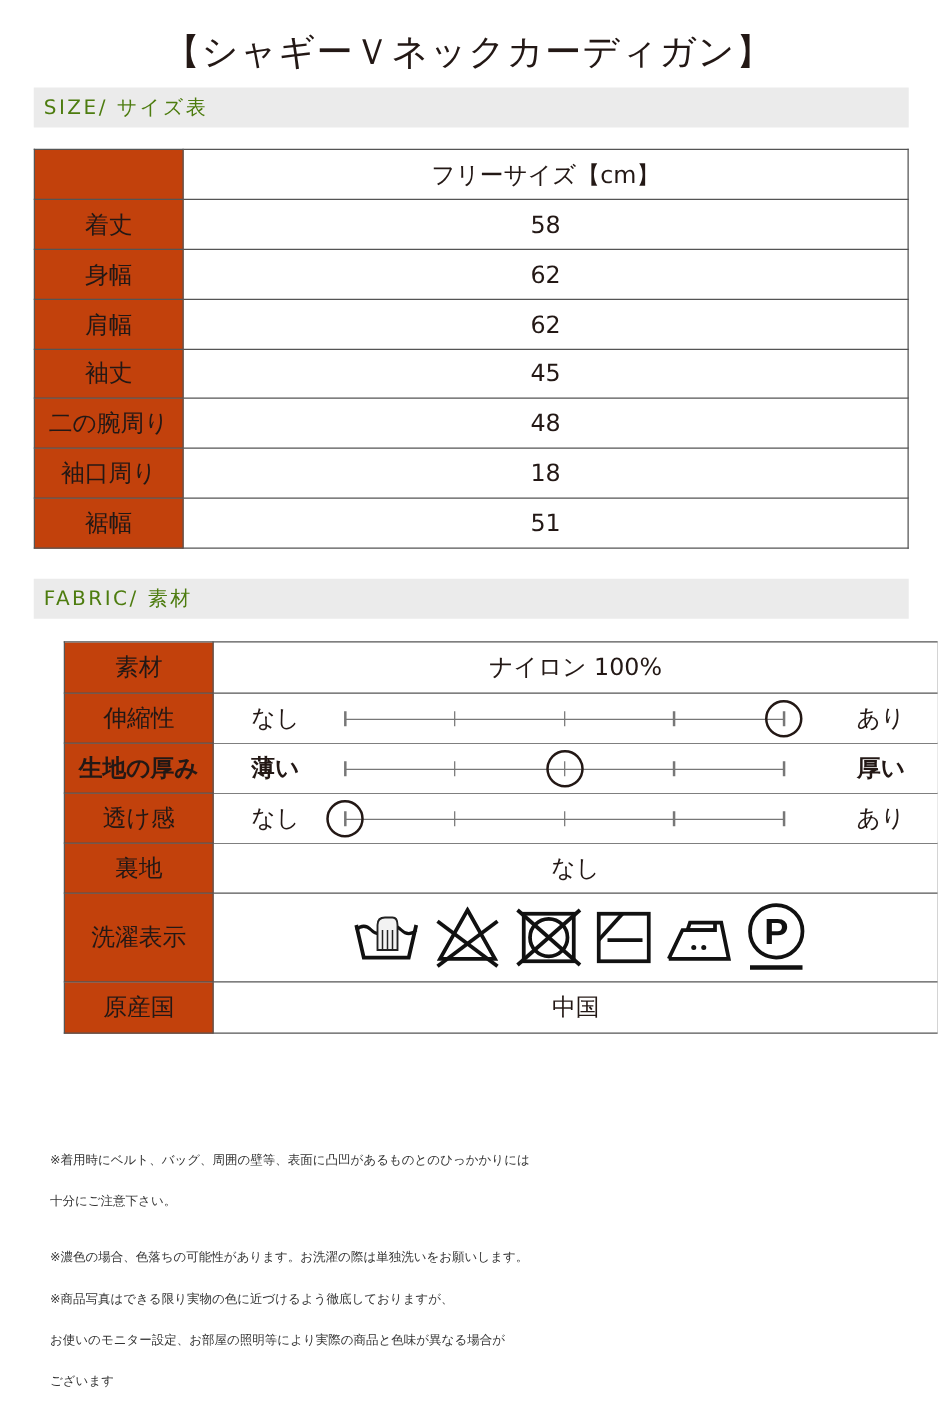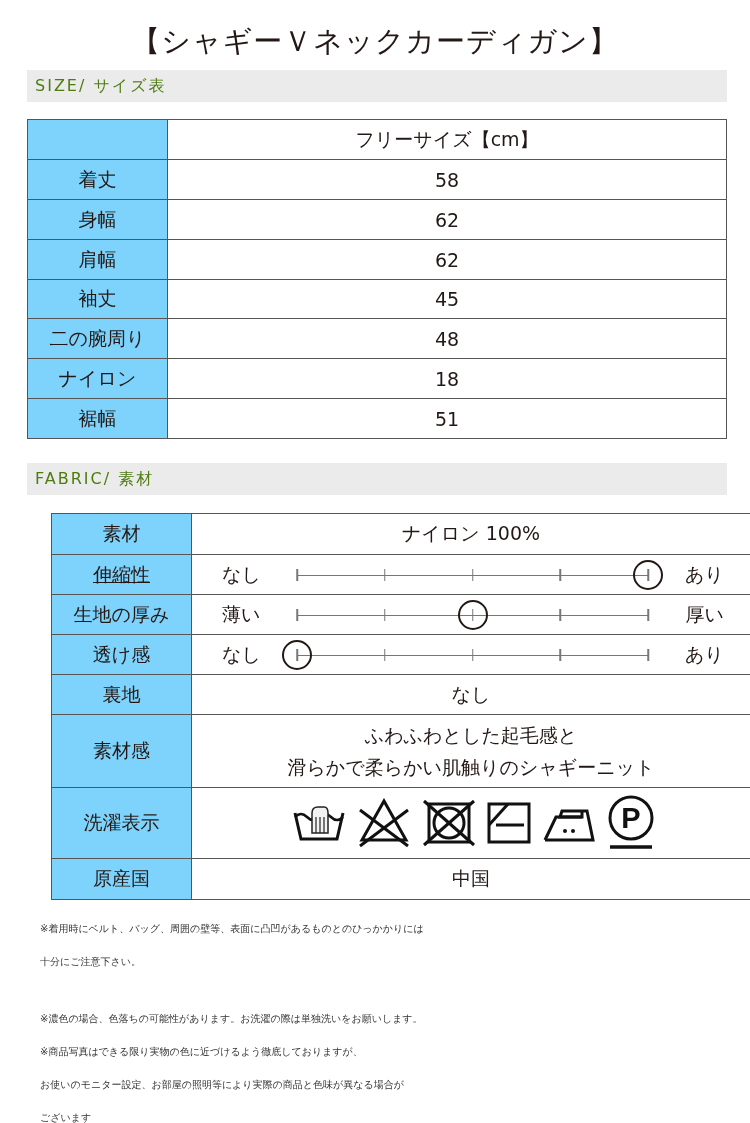--- a/index.html
+++ b/index.html
@@ -2,34 +2,34 @@
 <html><head>
 <meta charset="utf-8">
 <style>
   * { box-sizing: border-box; margin: 0; padding: 0; }
   html, body { width: 750px; height: 1123px; background: #ffffff; }
   body { font-family: "DejaVu Sans", "Liberation Sans", sans-serif; color: #231815; position: relative; overflow: hidden; }
   .title { position: absolute; top: 22px; left: 0; width: 750px; text-align: center; font-size: 29px; letter-spacing: 1px; font-weight: normal; }
   .section-bar { position: absolute; left: 27px; width: 700px; height: 32px; background: #ebebeb; font-size: 16px; line-height: 32px; padding-left: 8px; letter-spacing: 2px; color: #4d7c0f; }
   table { position: absolute; left: 27px; width: 700px; border-collapse: collapse; }
   td { border: 1.5px solid #555; font-size: 19px; text-align: center; vertical-align: middle; }
-  td.label { width: 140px; background: #7dd3fc; }
+  td.label { width: 119px; background: #c2410c; }
   td.val { background: #fff; }
   .scale-cell { position: relative; }
   .scale-wrap { position: relative; height: 39px; }
   .scale-left { position: absolute; left: 30px; top: 50%; transform: translateY(-50%); font-size: 19px; }
   .scale-right { position: absolute; right: 26px; top: 50%; transform: translateY(-50%); font-size: 19px; }
   .scale-line { position: absolute; left: 105px; width: 351px; top: 50%; height: 1.5px; background: #777; }
   .tick { position: absolute; width: 1.5px; height: 12px; background: #777; top: 50%; transform: translate(-50%, -50%); }
   .marker { position: absolute; width: 30px; height: 30px; border: 2px solid #231815; border-radius: 50%; top: 50%; transform: translate(-50%, -50%); background: transparent; }
   .care-icons { display: flex; justify-content: center; align-items: center; gap: 10px; height: 70px; padding-left: 6px; }
   .care-icons svg { display: block; }
   .notes { position: absolute; left: 40px; top: 912px; width: 700px; font-size: 10px; color: #333; }
   .notes p { line-height: 33px; white-space: nowrap; }
-  .notes .gap { margin-top: 24px; }
+  .notes .gap { margin-top: 12px; }
 </style>
 </head>
 <body>
 
 <h1 class="title">【シャギーＶネックカーディガン】</h1>
 
 <div class="section-bar" style="top:70px;">SIZE/ サイズ表</div>
 
 <table style="top:119px;">
   <tbody>
@@ -51,55 +51,55 @@
   </tr>
   <tr style="height:39px;">
     <td class="label">袖丈</td>
     <td class="val">45</td>
   </tr>
   <tr style="height:40px;">
     <td class="label">二の腕周り</td>
     <td class="val">48</td>
   </tr>
   <tr style="height:40px;">
-    <td class="label">ナイロン</td>
+    <td class="label">袖口周り</td>
     <td class="val">18</td>
   </tr>
   <tr style="height:40px;">
     <td class="label">裾幅</td>
     <td class="val">51</td>
   </tr>
 </tbody>
   </table>
 
 <div class="section-bar" style="top:463px;">FABRIC/ 素材</div>
 
 <table style="top:513px;margin-left:24px;">
   <tbody>
       <tr style="height:41px;">
     <td class="label">素材</td>
     <td class="val">ナイロン 100%</td>
   </tr>
-  <tr style="height:40px;text-decoration:underline;">
+  <tr style="height:40px;">
     <td class="label">伸縮性</td>
     <td class="val scale-cell">
       <div class="scale-wrap">
         <span class="scale-left">なし</span>
         <div class="scale-line"></div>
         <span class="scale-right">あり</span>
       <div class="tick" style="left: 105px;"></div>
             <div class="tick" style="left: 192.75px;"></div>
             <div class="tick" style="left: 280.5px;"></div>
             <div class="tick" style="left: 368.25px;"></div>
             <div class="tick" style="left: 456px;"></div>
             <div class="marker" style="left: 456px;"></div>
           </div>
     </td>
   </tr>
-  <tr style="height:40px;">
+  <tr style="height:40px;font-weight:bold;">
     <td class="label">生地の厚み</td>
     <td class="val scale-cell">
       <div class="scale-wrap">
         <span class="scale-left">薄い</span>
         <div class="scale-line"></div>
         <span class="scale-right">厚い</span>
       <div class="tick" style="left: 105px;"></div>
             <div class="tick" style="left: 192.75px;"></div>
             <div class="tick" style="left: 280.5px;"></div>
             <div class="tick" style="left: 368.25px;"></div>
@@ -121,27 +121,20 @@
             <div class="tick" style="left: 368.25px;"></div>
             <div class="tick" style="left: 456px;"></div>
             <div class="marker" style="left: 105px;"></div>
           </div>
     </td>
   </tr>
   <tr style="height:40px;">
     <td class="label">裏地</td>
     <td class="val">なし</td>
   </tr>
-  <tr style="height:73px;">
-    <td class="label">素材感</td>
-    <td class="val" style="line-height:32px;">
-      <div>ふわふわとした起毛感と</div>
-      <div>滑らかで柔らかい肌触りのシャギーニット</div>
-    </td>
-  </tr>
   <tr style="height:71px;">
     <td class="label">洗濯表示</td>
     <td class="val">
       <div class="care-icons">
         <span>
           <svg width="54" height="40" viewBox="0 0 54 40">
             <path d="M3 10 L9 36 L45 36 L51 10" fill="none" stroke="#111" stroke-width="3"></path>
             <path d="M3 14 Q9 8 15 14 Q21 20 27 14 Q33 8 39 14 Q45 20 51 14" fill="none" stroke="#111" stroke-width="2.5"></path>
             <path d="M20 30 L20 10 Q20 4 26 4 L32 4 Q36 4 36 10 L36 30 Z" fill="#f2f2f2" stroke="#222" stroke-width="1.5"></path>
             <line x1="24" y1="14" x2="24" y2="30" stroke="#222" stroke-width="1.2"></line>

